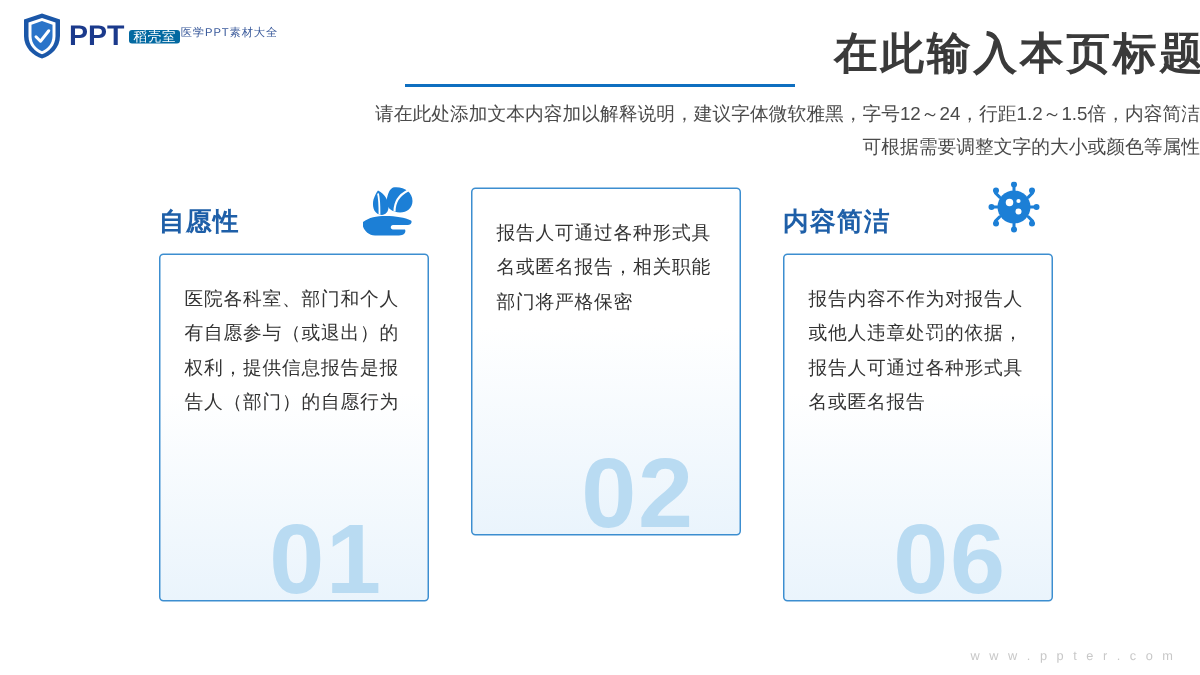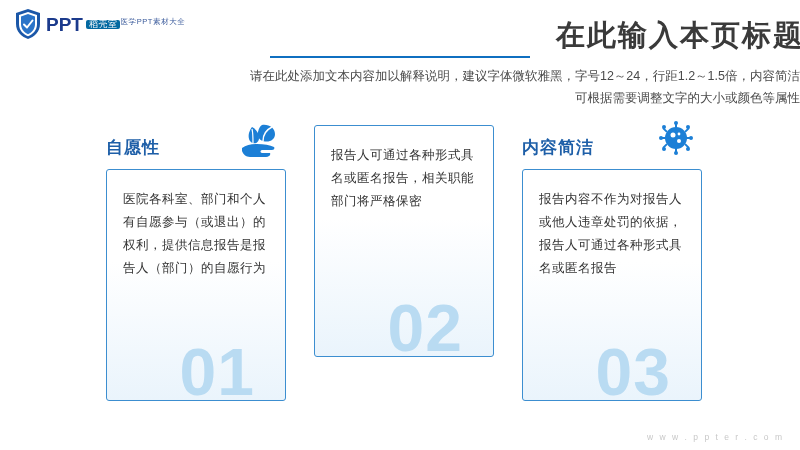--- a/index.html
+++ b/index.html
@@ -251,19 +251,19 @@
             <circle cx="36" cy="28" r="2"></circle>
           </g>
           <circle cx="21" cy="14" r="2.5" fill="#ffffff"></circle>
           <circle cx="27" cy="20" r="2" fill="#ffffff"></circle>
           <circle cx="27" cy="13" r="1.4" fill="#ffffff"></circle>
         </svg>
       </span>
     </div>
     <div class="card">
       <div class="card-text">报告内容不作为对报告人或他人违章处罚的依据，报告人可通过各种形式具名或匿名报告</div>
-      <div class="card-num">03</div>
+      <div class="card-num">06</div>
     </div>
   </div>
 
 </div>
 
 <div class="footer">w w w . p p t e r . c o m</div>
 
 </body></html>

